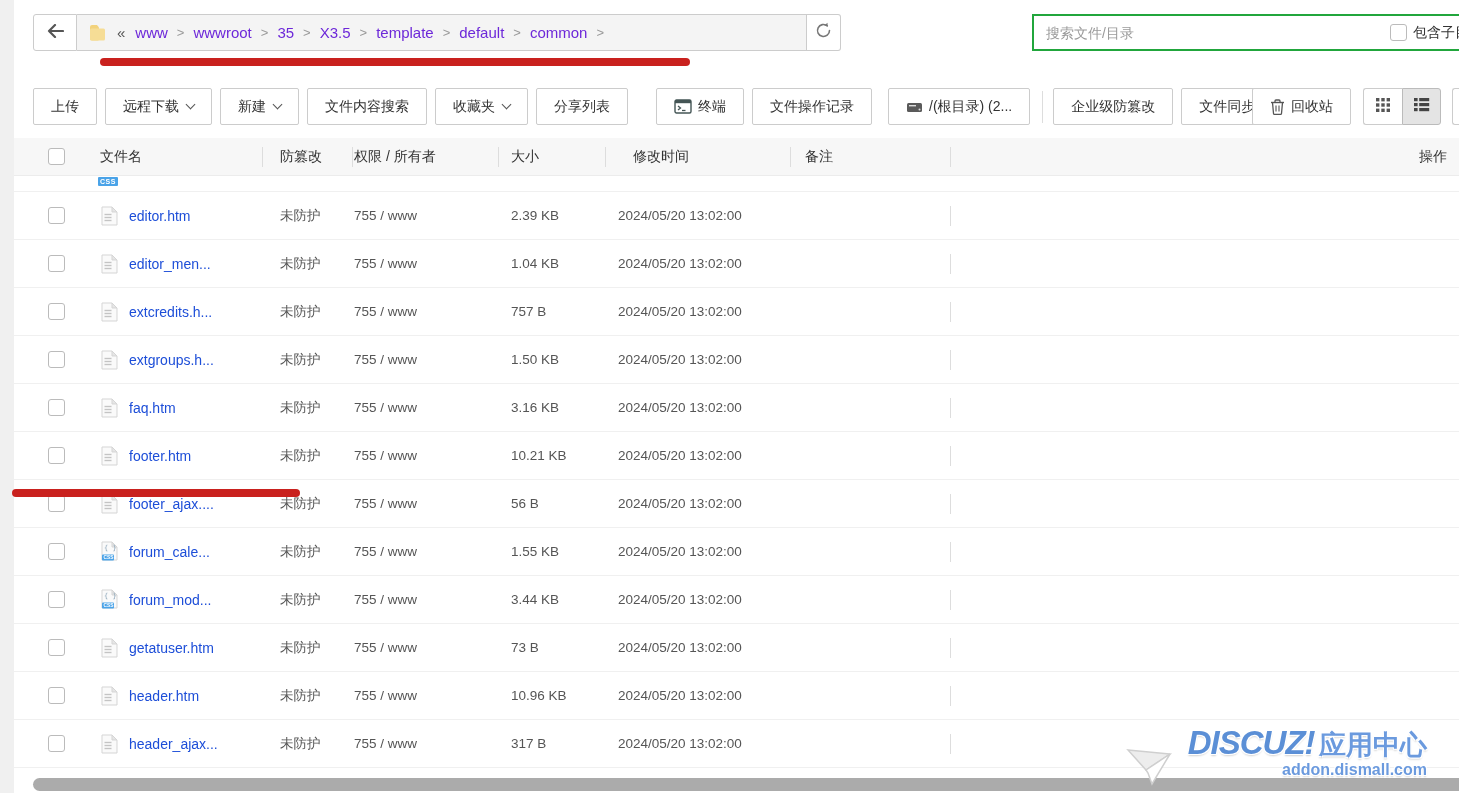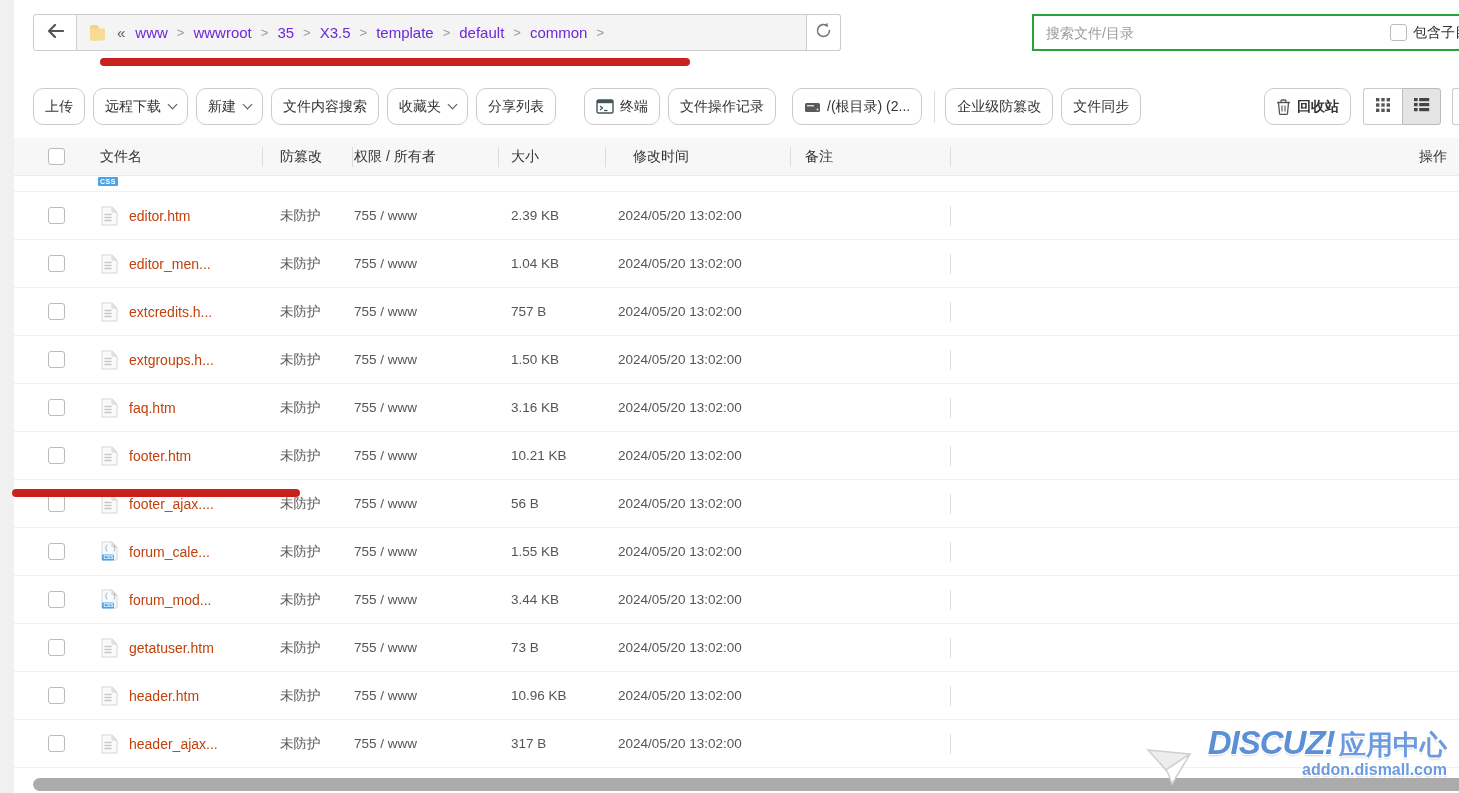--- a/index.html
+++ b/index.html
@@ -43,30 +43,30 @@
   .cb { width:17px; height:17px; border:1px solid #bbb; border-radius:3px; background:#fff; margin-right:6px; }
   .include-sub-label { font-size:14px; color:#333; }
   .search-go { width:12px; align-self:stretch; background:#21a63c; cursor:pointer; }
 
   
   .red-line { position:absolute; height:8px; border-radius:4px; z-index:50; }
 
   
   .toolbar { position:absolute; left:33px; top:88px; display:flex; align-items:center; }
   .tbtn {
-    height:37px; background:#fff; border:1px solid #ccc; border-radius:10px;
-    display:flex; align-items:center; padding:0 11px; margin-right:8px;
+    height:37px; background:#fff; border:1px solid #ccc; border-radius:2px;
+    display:flex; align-items:center; padding:0 17px; margin-right:8px;
     font-size:14px; color:#333; cursor:pointer; white-space:nowrap;
   }
   .tbtn .ico { display:flex; margin-right:6px; }
   .caret { width:7px; height:7px; border-right:1px solid #555; border-bottom:1px solid #555;
     transform:rotate(45deg); margin-left:8px; margin-top:-4px; }
   .tb-gap { width:20px; }
   .tb-divider { width:1px; height:32px; background:#ddd; margin:0 10px 0 4px; }
-  .toolbar-right { position:absolute; right:0; top:88px; display:flex; align-items:center;font-weight:bold; }
+  .toolbar-right { position:absolute; right:0; top:88px; display:flex; align-items:center; }
   .view-toggle { display:flex; margin-left:12px; }
   .vbtn {
     width:39px; height:37px; background:#fff; border:1px solid #ccc;
     display:flex; align-items:center; justify-content:center; cursor:pointer;
   }
   .vbtn.grid { border-radius:3px 0 0 3px; border-right:none; }
   .vbtn.list { border-radius:0 3px 3px 0; }
   .vbtn.active { background:#e4e4e4; border-color:#bbb; }
   .btn-sliver { width:7px; height:37px; background:#fff; border:1px solid #ccc; border-right:none; margin-left:11px; border-radius:3px 0 0 3px; }
 
@@ -92,36 +92,36 @@
   .col-action::before { content:""; position:absolute; left:0; top:50%; transform:translateY(-50%);
     width:1px; height:20px; background:#ddd; }
 
   .partial-row { height:16px; overflow:hidden; border-bottom:1px solid #f0f0f0; position:relative; }
   .partial-row .css-badge { position:absolute; left:84px; top:1px; }
 
   .trow {
     display:flex; align-items:center; height:48px; border-bottom:1px solid #f0f0f0;
     font-size:13.5px; color:#555; background:#fff;
   }
-  .trow .col-name { font-size:14px; color:#c2410c; }
+  .trow .col-name { font-size:14px; color:#1d4ed8; }
   .file-ico { margin-right:11px; display:flex; width:18px; justify-content:center; }
   .css-badge {
     display:inline-block; background:#4aa3e8; color:#fff; font-size:7px; line-height:9px;
     padding:0 2px; border-radius:1px; font-weight:bold; letter-spacing:0.5px;
   }
 
   
   .hscrollbar {
     position:absolute; left:33px; top:778px; width:1440px; height:13px;
     background:#ababab; border-radius:7px;
   }
 
   
   .watermark {
-    position:absolute; right:12px; top:726px; z-index:60; display:flex; align-items:flex-start;justify-content:flex-end;
+    position:absolute; right:32px; top:726px; z-index:60; display:flex; align-items:flex-start;justify-content:flex-end;
   }
   .wm-text { text-align:right; line-height:1.05;
     text-shadow:-1px -1px 0 #fff,1px -1px 0 #fff,-1px 1px 0 #fff,1px 1px 0 #fff,0 2px 2px rgba(0,0,0,.18); }
   .wm-brand { font-size:33px; font-weight:bold; font-style:italic; color:#5b8fd6; letter-spacing:-1px; }
   .wm-suffix { font-size:27px; color:#6b9ade; font-weight:bold; }
   .wm-domain { font-size:16px; color:#6b9ade; font-weight:bold; margin-top:1px; }
   .wm-plane { margin-right:4px; margin-top:14px; }
 </style>
 </head>
 <body>

